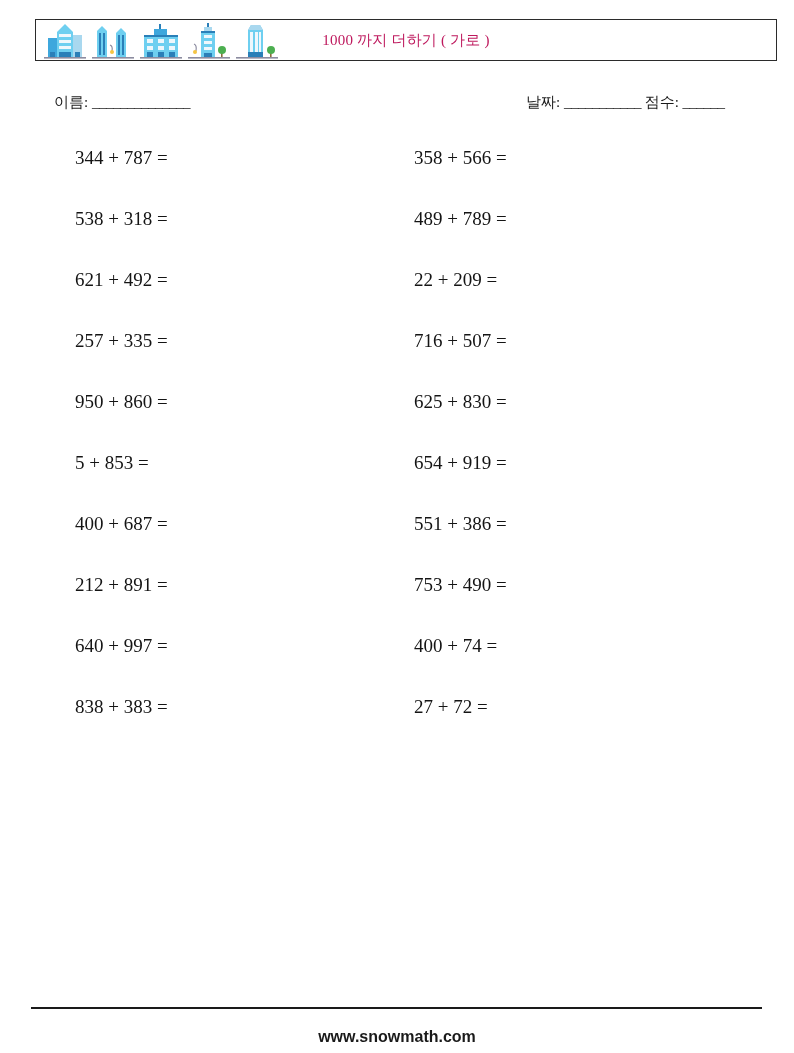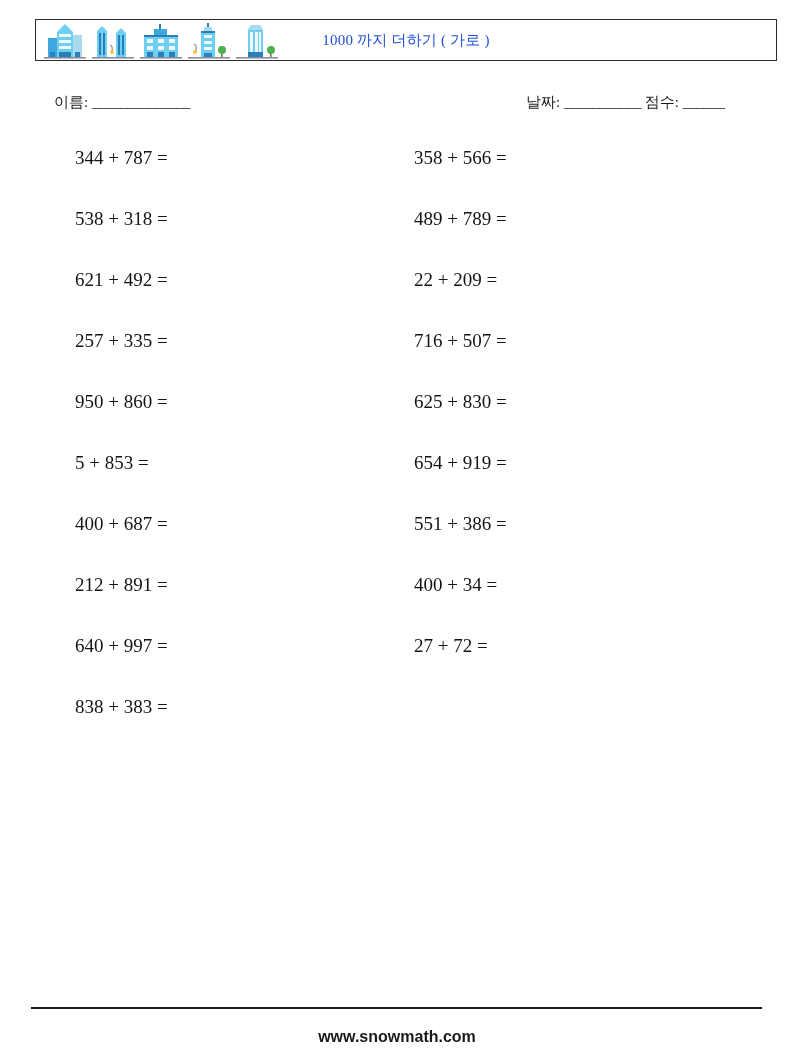--- a/index.html
+++ b/index.html
@@ -41,21 +41,21 @@
   }
   .header-title {
     position: absolute;
     left: 0;
     right: 0;
     top: 50%;
     transform: translateY(-50%);
     text-align: center;
     font-size: 15px;
     font-family: "Liberation Serif", "DejaVu Serif", serif;
-    color: #1d4ed8;
+    color: #be185d;
     letter-spacing: 0.2px;
     pointer-events: none;
   }
 
   
   .info-row {
     position: absolute;
     left: 38px;
     top: 93px;
     width: 740px;
@@ -230,19 +230,20 @@
       <div class="prob">838 + 383 =</div>
     </div>
   <div class="col col-right" id="col-right">
       <div class="prob">358 + 566 =</div>
       <div class="prob">489 + 789 =</div>
       <div class="prob">22 + 209 =</div>
       <div class="prob">716 + 507 =</div>
       <div class="prob">625 + 830 =</div>
       <div class="prob">654 + 919 =</div>
       <div class="prob">551 + 386 =</div>
-      <div class="prob">400 + 34 =</div>
+      <div class="prob">753 + 490 =</div>
+      <div class="prob">400 + 74 =</div>
       <div class="prob">27 + 72 =</div>
     </div>
 </div>
 
 <div class="footer-line"></div>
 <div class="footer-text">www.snowmath.com</div>
 
 </body></html>

